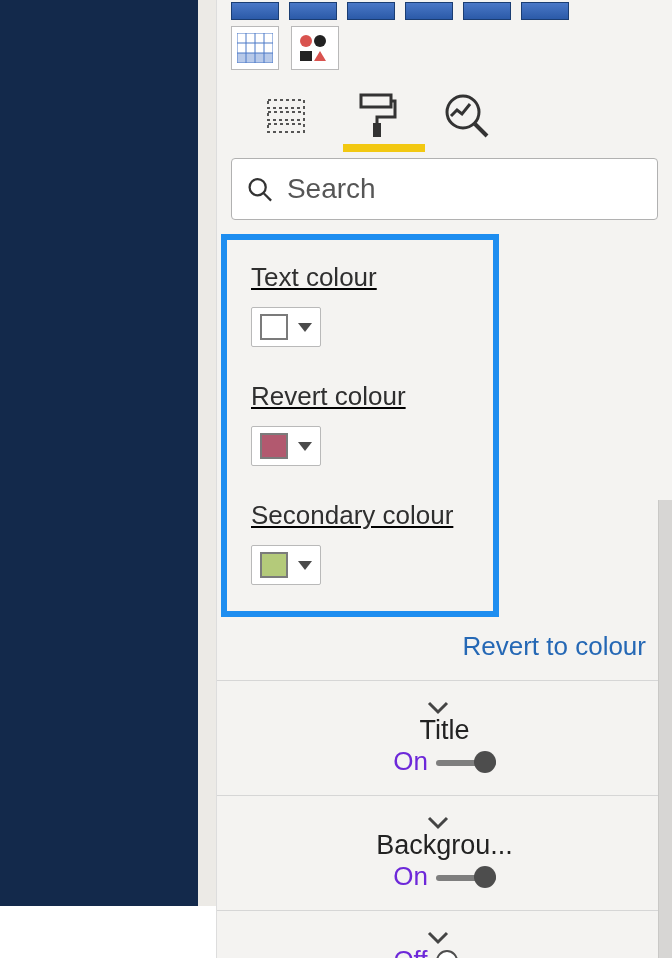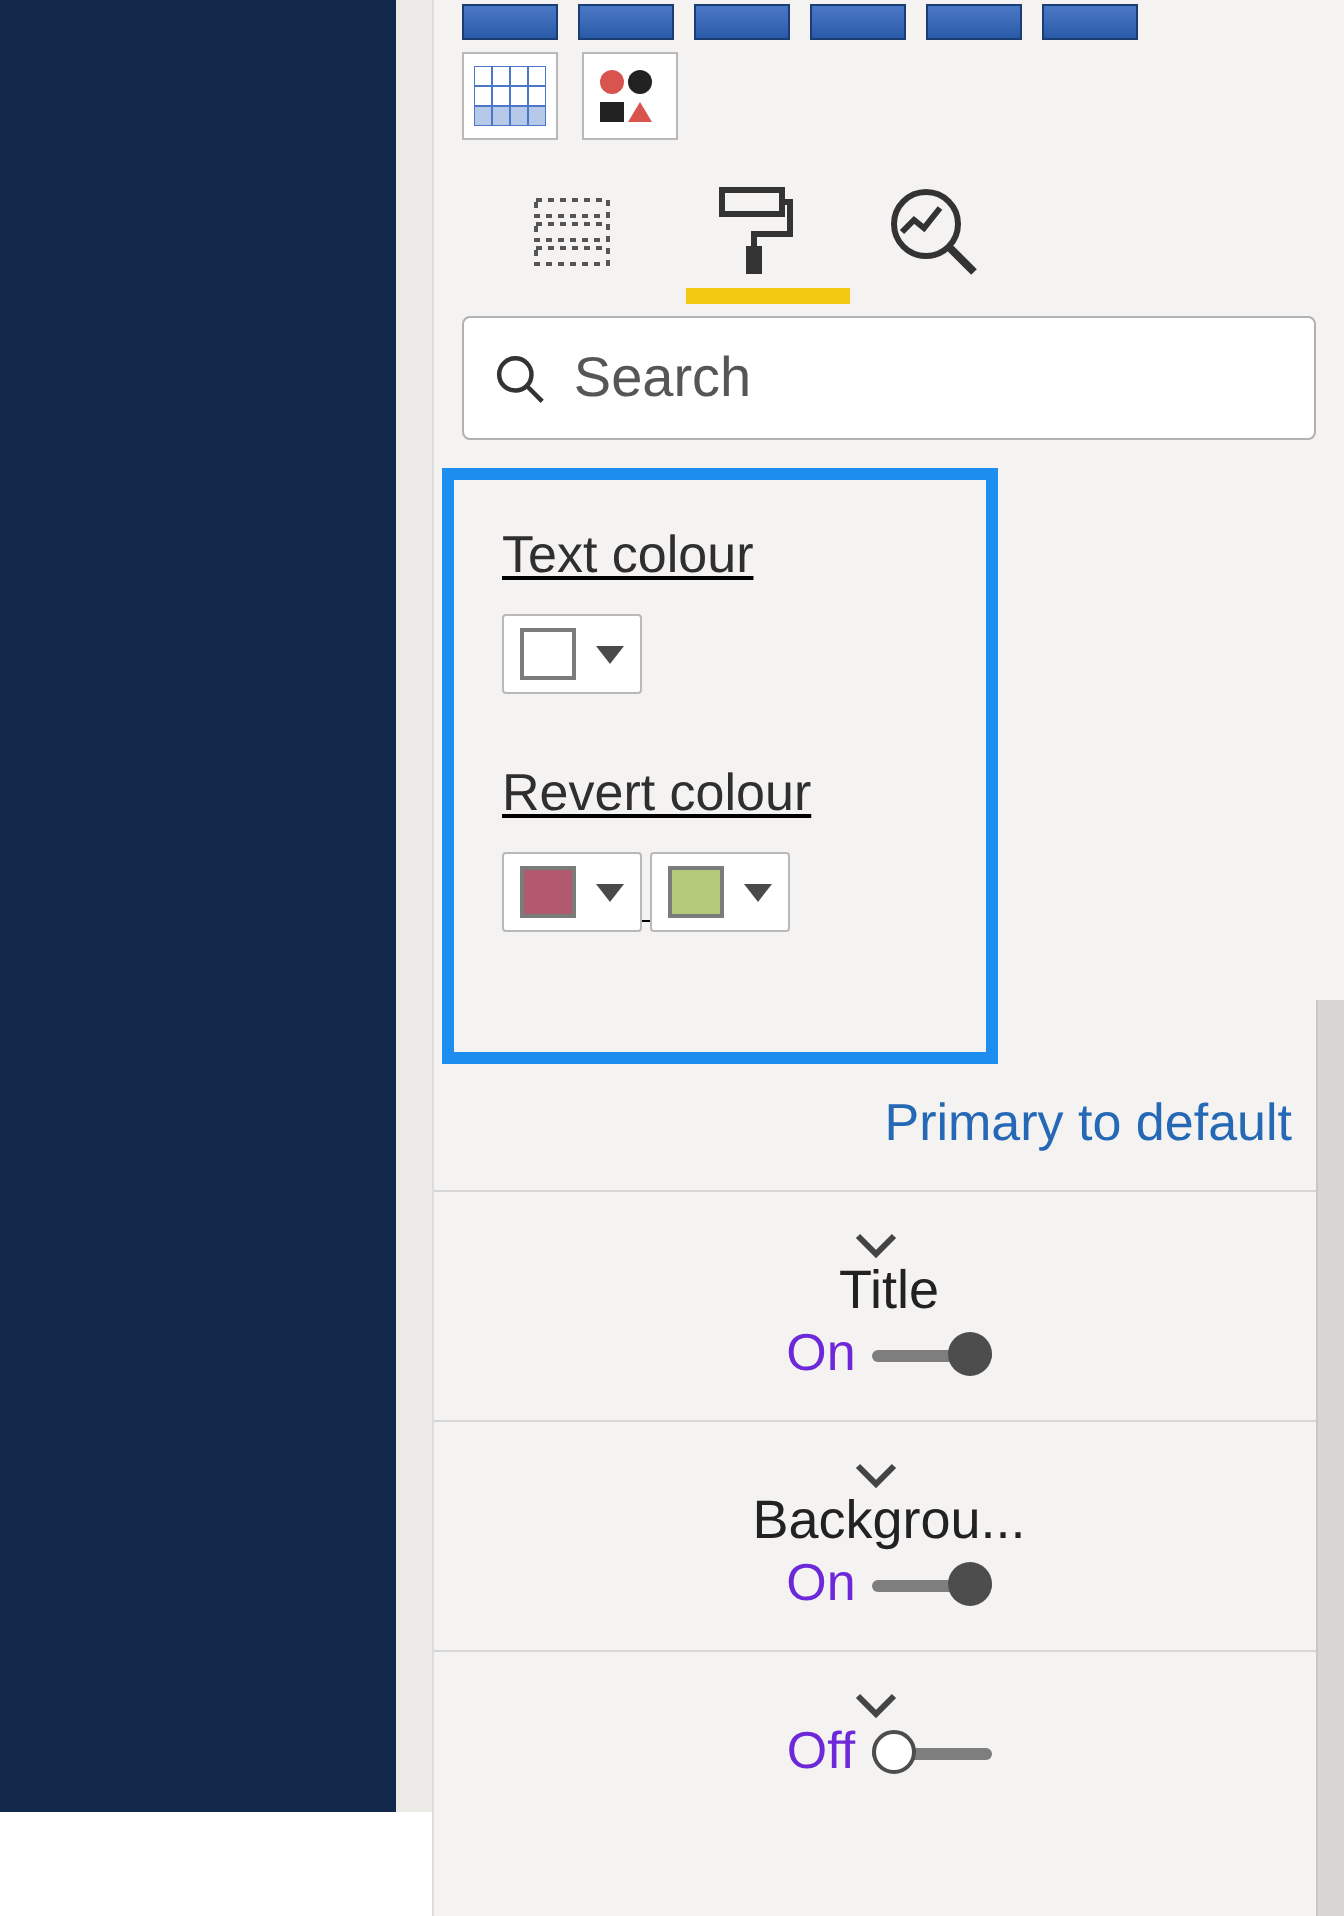--- a/index.html
+++ b/index.html
@@ -315,28 +315,29 @@
       <div class="swatch" style="background:#ffffff"></div>
       <div class="caret-down"></div>
     </div>
 
     <div class="field-label">Revert colour</div>
     <div class="color-picker">
       <div class="swatch" style="background:#b2596f"></div>
       <div class="caret-down"></div>
     </div>
 
+    <div class="field-label">Secondary colour</div>
     <div class="color-picker" style="margin-bottom:0">
       <div class="swatch" style="background:#b4ca7a"></div>
       <div class="caret-down"></div>
     </div>
   </div>
 
   <div class="revert-link">
-    <span>Primary to default</span>
+    <span>Revert to colour</span>
   </div>
 
   <div class="accordion-row">
     <span class="acc-chevron">
       <svg width="22" height="16" viewBox="0 0 22 16">
           <path d="M2 4 L11 13 L20 4" fill="none" stroke="#444" stroke-width="3"></path>
         </svg>
     </span>
     <span class="acc-label">Title</span>
     <div class="toggle-wrap">

